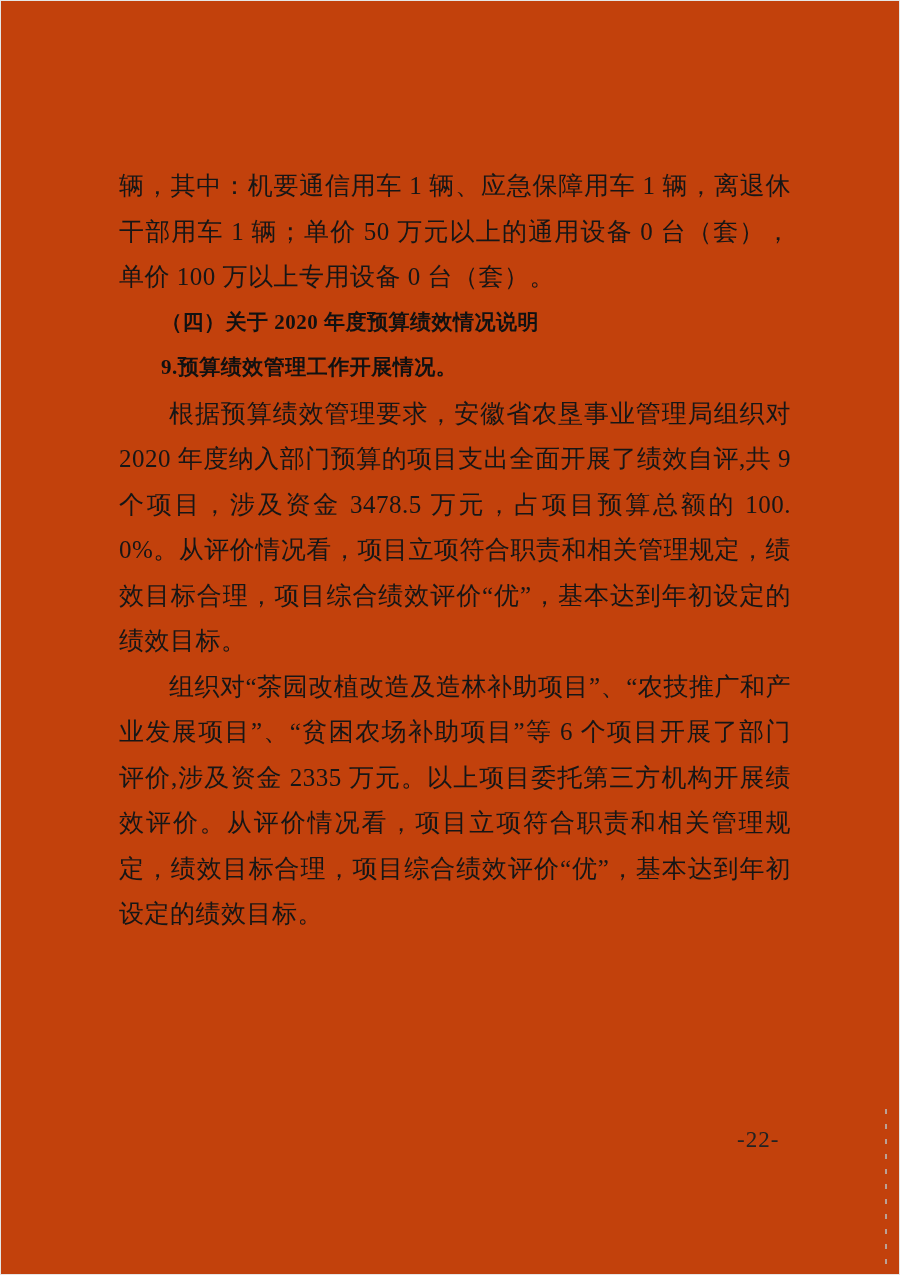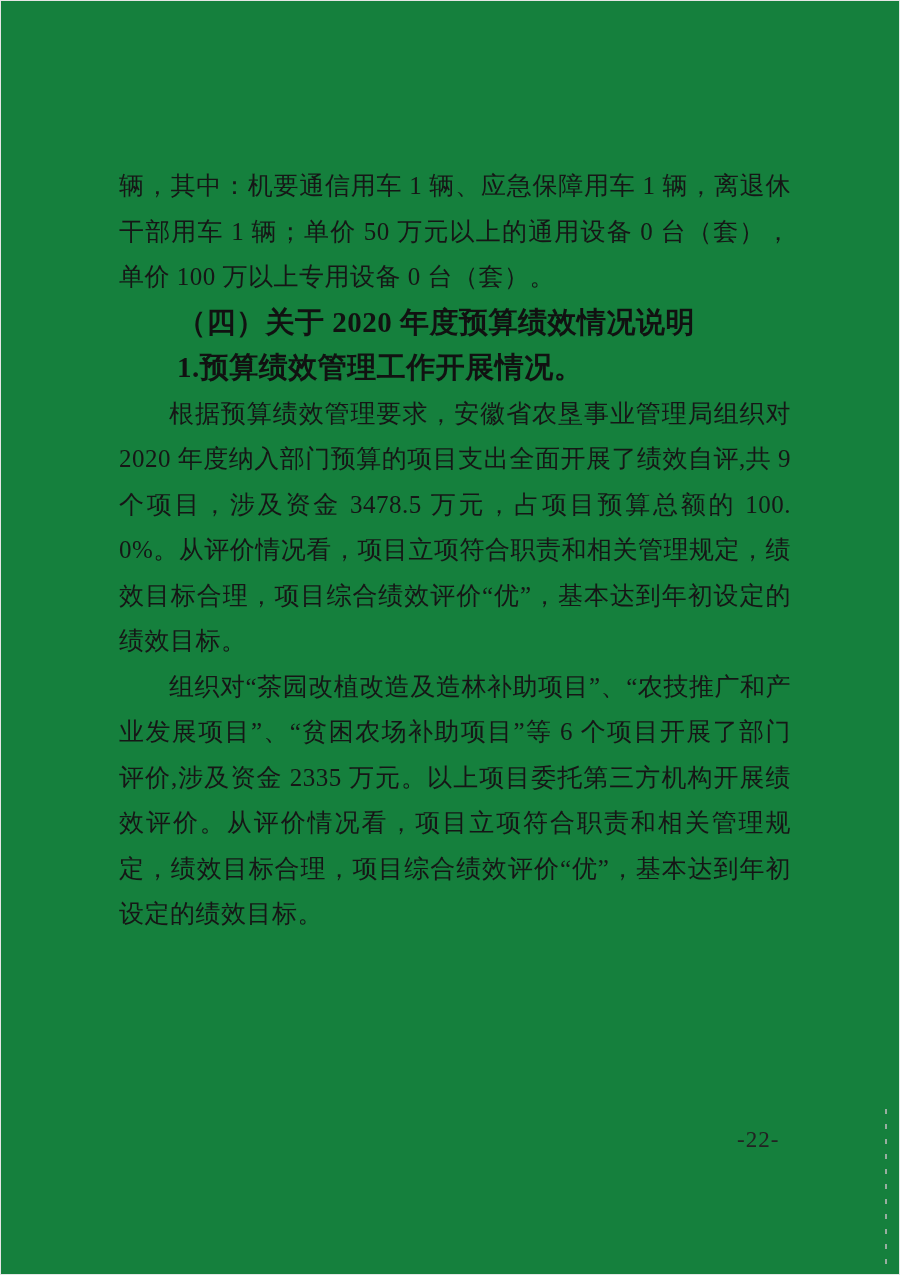--- a/index.html
+++ b/index.html
@@ -4,21 +4,21 @@
 <style>
   html, body {
     margin: 0;
     padding: 0;
     background: #ffffff;
   }
   .page {
     position: relative;
     width: 900px;
     height: 1275px;
-    background: #15803d;
+    background: #c2410c;
     border: 1px solid #e6e6e6;
     box-sizing: border-box;
     overflow: hidden;
     font-family: "Liberation Serif", "DejaVu Serif", serif;
     color: #161616;
   }
   .content {
     position: absolute;
     left: 118px;
     top: 162px;
@@ -33,21 +33,21 @@
     text-indent: 2em;
     letter-spacing: 0.5px;
     word-break: break-all;
     color: #161616;
   }
   .para.continuation {
     text-indent: 0;
   }
   .heading {
     margin: 0;
-    font-size: 29px;
+    font-size: 21px;
     line-height: 45.5px;
     font-weight: 700;
     text-indent: 2em;
     letter-spacing: 0.5px;
     color: #111111;
   }
   .page-number {
     position: absolute;
     left: 736px;
     top: 1126px;
@@ -73,21 +73,21 @@
 <body>
 
 <div class="page">
 
   <div class="content">
 
     <p class="para continuation">辆，其中：机要通信用车 1 辆、应急保障用车 1 辆，离退休干部用车 1 辆；单价 50 万元以上的通用设备 0 台（套），单价 100 万以上专用设备 0 台（套）。</p>
 
     <p class="heading">（四）关于 2020 年度预算绩效情况说明</p>
 
-    <p class="heading">1.预算绩效管理工作开展情况。</p>
+    <p class="heading">9.预算绩效管理工作开展情况。</p>
 
     <p class="para">根据预算绩效管理要求，安徽省农垦事业管理局组织对 2020 年度纳入部门预算的项目支出全面开展了绩效自评,共 9 个项目，涉及资金 3478.5 万元，占项目预算总额的 100.0%。从评价情况看，项目立项符合职责和相关管理规定，绩效目标合理，项目综合绩效评价“优”，基本达到年初设定的绩效目标。</p>
 
     <p class="para">组织对“茶园改植改造及造林补助项目”、“农技推广和产业发展项目”、“贫困农场补助项目”等 6 个项目开展了部门评价,涉及资金 2335 万元。以上项目委托第三方机构开展绩效评价。从评价情况看，项目立项符合职责和相关管理规定，绩效目标合理，项目综合绩效评价“优”，基本达到年初设定的绩效目标。</p>
 
 
   </div>
 
   <div class="page-number">-22-</div>
 

